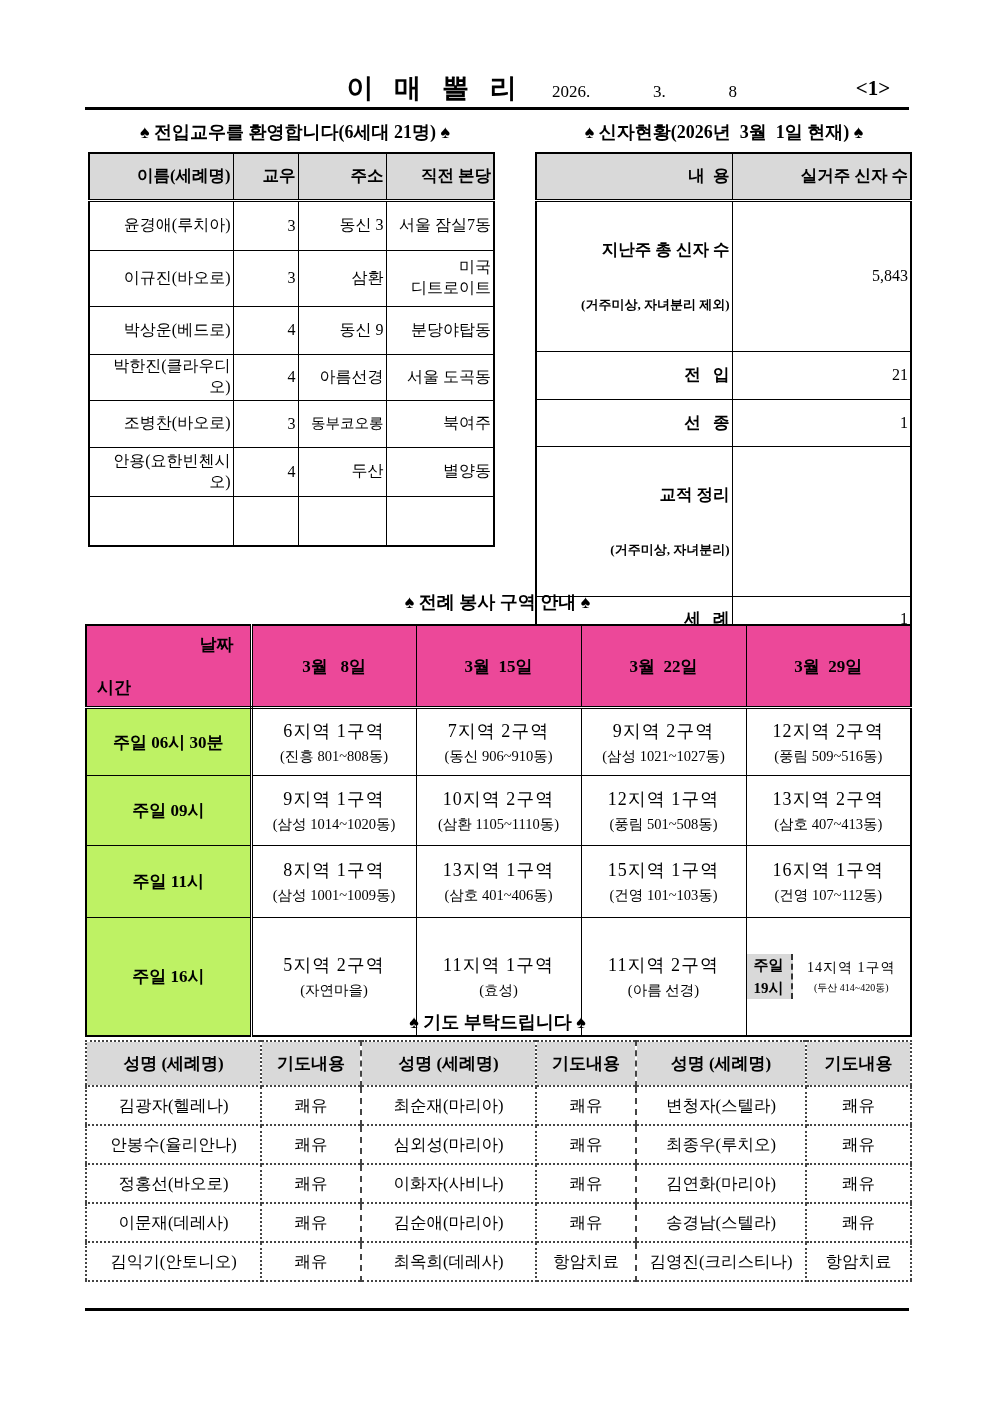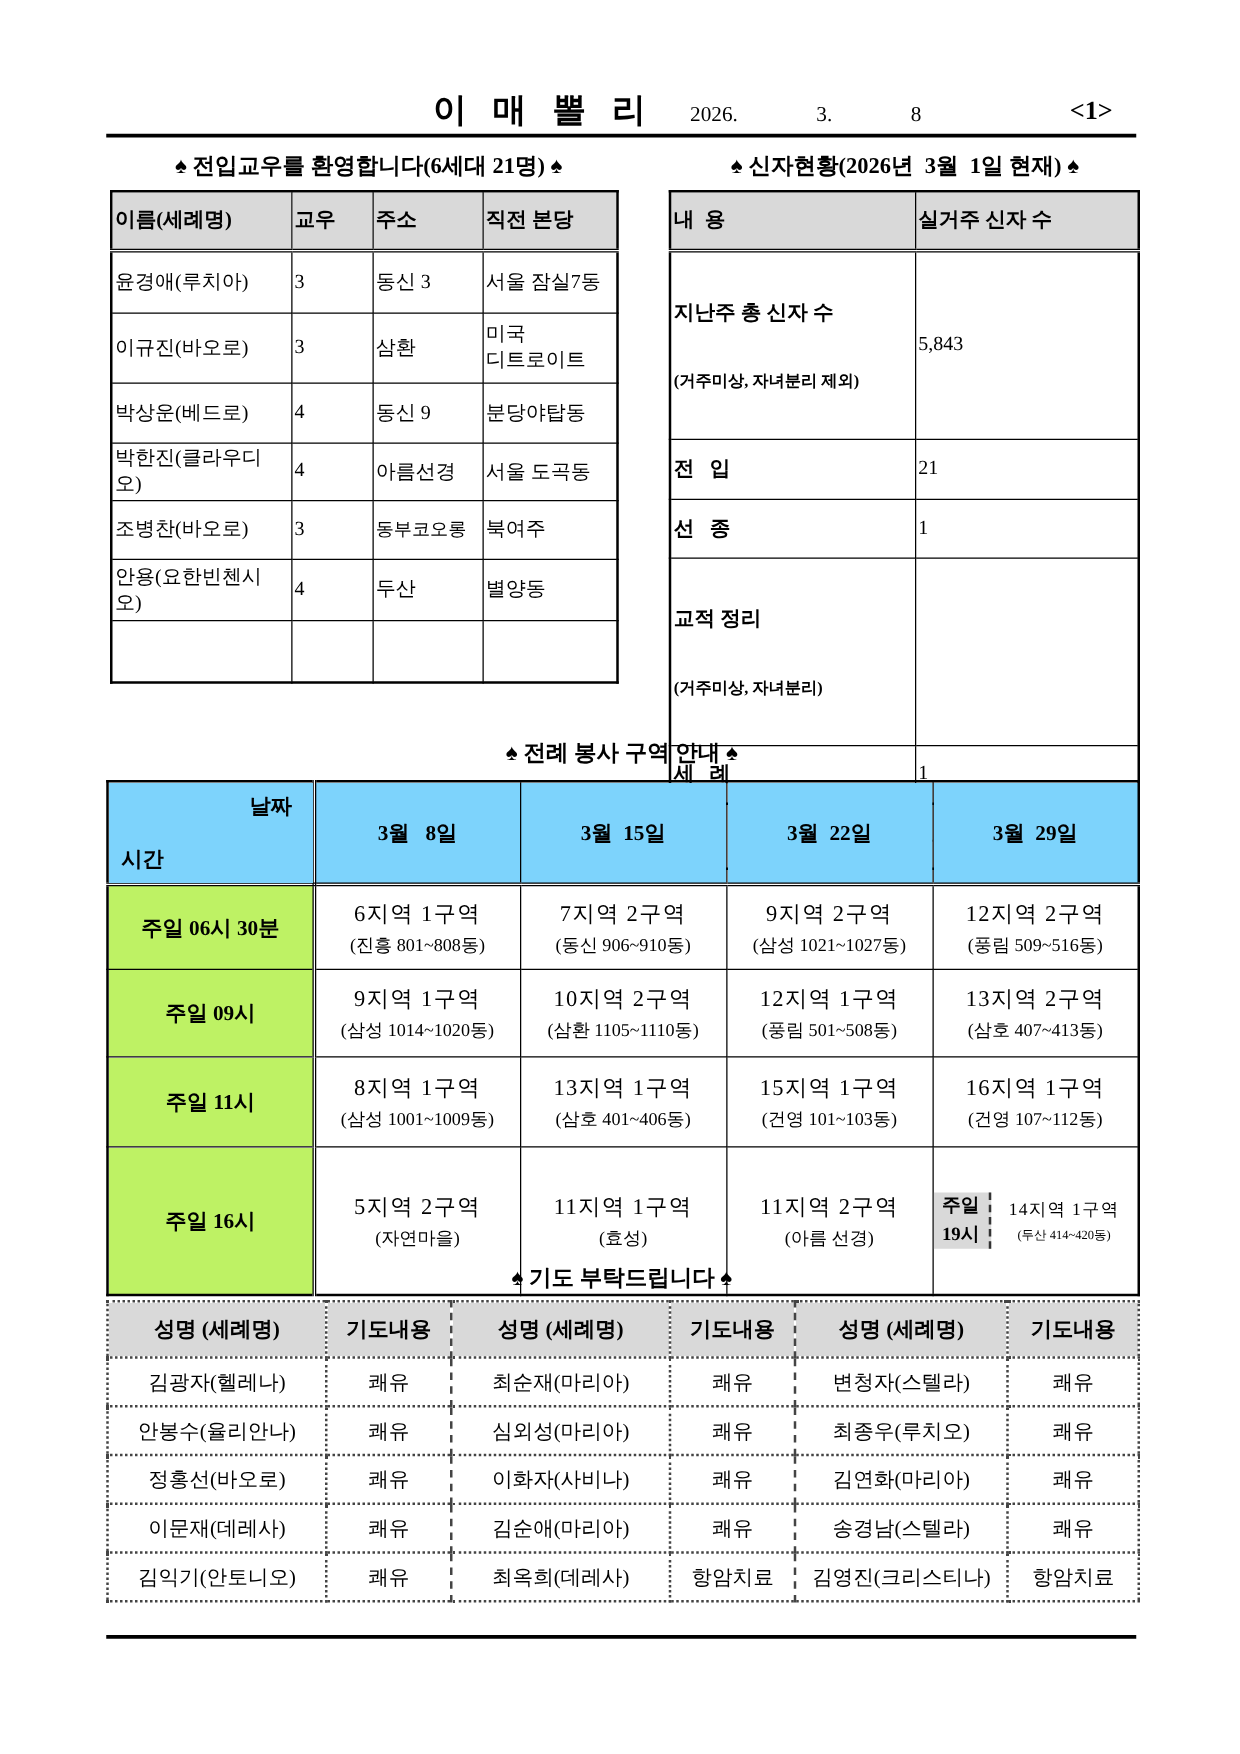--- a/index.html
+++ b/index.html
@@ -16,35 +16,35 @@
 
   .sec-title{position:absolute;font-size:18px;font-weight:bold;text-align:center;white-space:pre-wrap;}
   .welcome-title{left:85px;top:120px;width:420px;}
   .status-title{left:538px;top:120px;width:372px;}
   .liturgy-title{left:85px;top:590px;width:825px;}
   .prayer-title{left:85px;top:1010px;width:825px;}
 
   
   table{border-collapse:collapse;table-layout:fixed;}
   .tbl-solid{border:2px solid #000;}
-  .tbl-solid th,.tbl-solid td{border:1px solid #000;text-align:left;vertical-align:middle;
+  .tbl-solid th,.tbl-solid td{border:1px solid #000;text-align:right;vertical-align:middle;
     white-space:pre-wrap;padding:1px 2px;font-size:16px;overflow:hidden;}
   .tbl-solid thead th{background:#d9d9d9;font-weight:bold;font-size:16.5px;border-bottom:3px double #000;}
 
   .welcome-tbl{position:absolute;left:88px;top:152px;width:405px;}
   .status-tbl{position:absolute;left:535px;top:152px;width:375px;}
   .status-tbl .lbl{font-weight:bold;font-size:16.5px;white-space:pre-wrap;}
   .status-tbl .sub{font-weight:bold;font-size:13px;margin-top:-1px;white-space:pre-wrap;}
   .status-tbl .row-final td{border:2px solid #000;}
   .status-tbl .row-final .lbl{font-size:22px;}
 
   
   .lit{position:absolute;left:85px;top:624px;width:825px;border:2px solid #000;}
   .lit th,.lit td{border:1px solid #000;text-align:center;vertical-align:middle;white-space:pre-wrap;padding:0;overflow:hidden;}
-  .lit thead th{background:#7dd3fc;font-weight:bold;font-size:17px;border-bottom:3px double #000;}
+  .lit thead th{background:#ec4899;font-weight:bold;font-size:17px;border-bottom:3px double #000;}
   .lit th:first-child,.lit td:first-child{border-right:3px double #000;}
   .lit td.time-cell{background:#bef264;font-weight:bold;font-size:17px;}
   .zone{font-size:18px;letter-spacing:1px;}
   .zone-sub{font-size:14.5px;margin-top:4px;}
   .diag{position:relative;background-color:#d9d9d9;
     background-image:linear-gradient(to bottom right,rgba(0,0,0,0) calc(50% - 1px),#333 calc(50% - 1px),#333 calc(50% + 1px),rgba(0,0,0,0) calc(50% + 1px));}
   .diag .corner-tr{position:absolute;top:7px;right:16px;font-weight:bold;font-size:17px;}
   .diag .corner-bl{position:absolute;bottom:7px;left:10px;font-weight:bold;font-size:17px;}
   .special-wrap{display:flex;width:100%;height:100%;align-items:stretch;}
   .special-time{width:44px;flex:0 0 44px;background:#d9d9d9;border-right:2px dashed #333;

